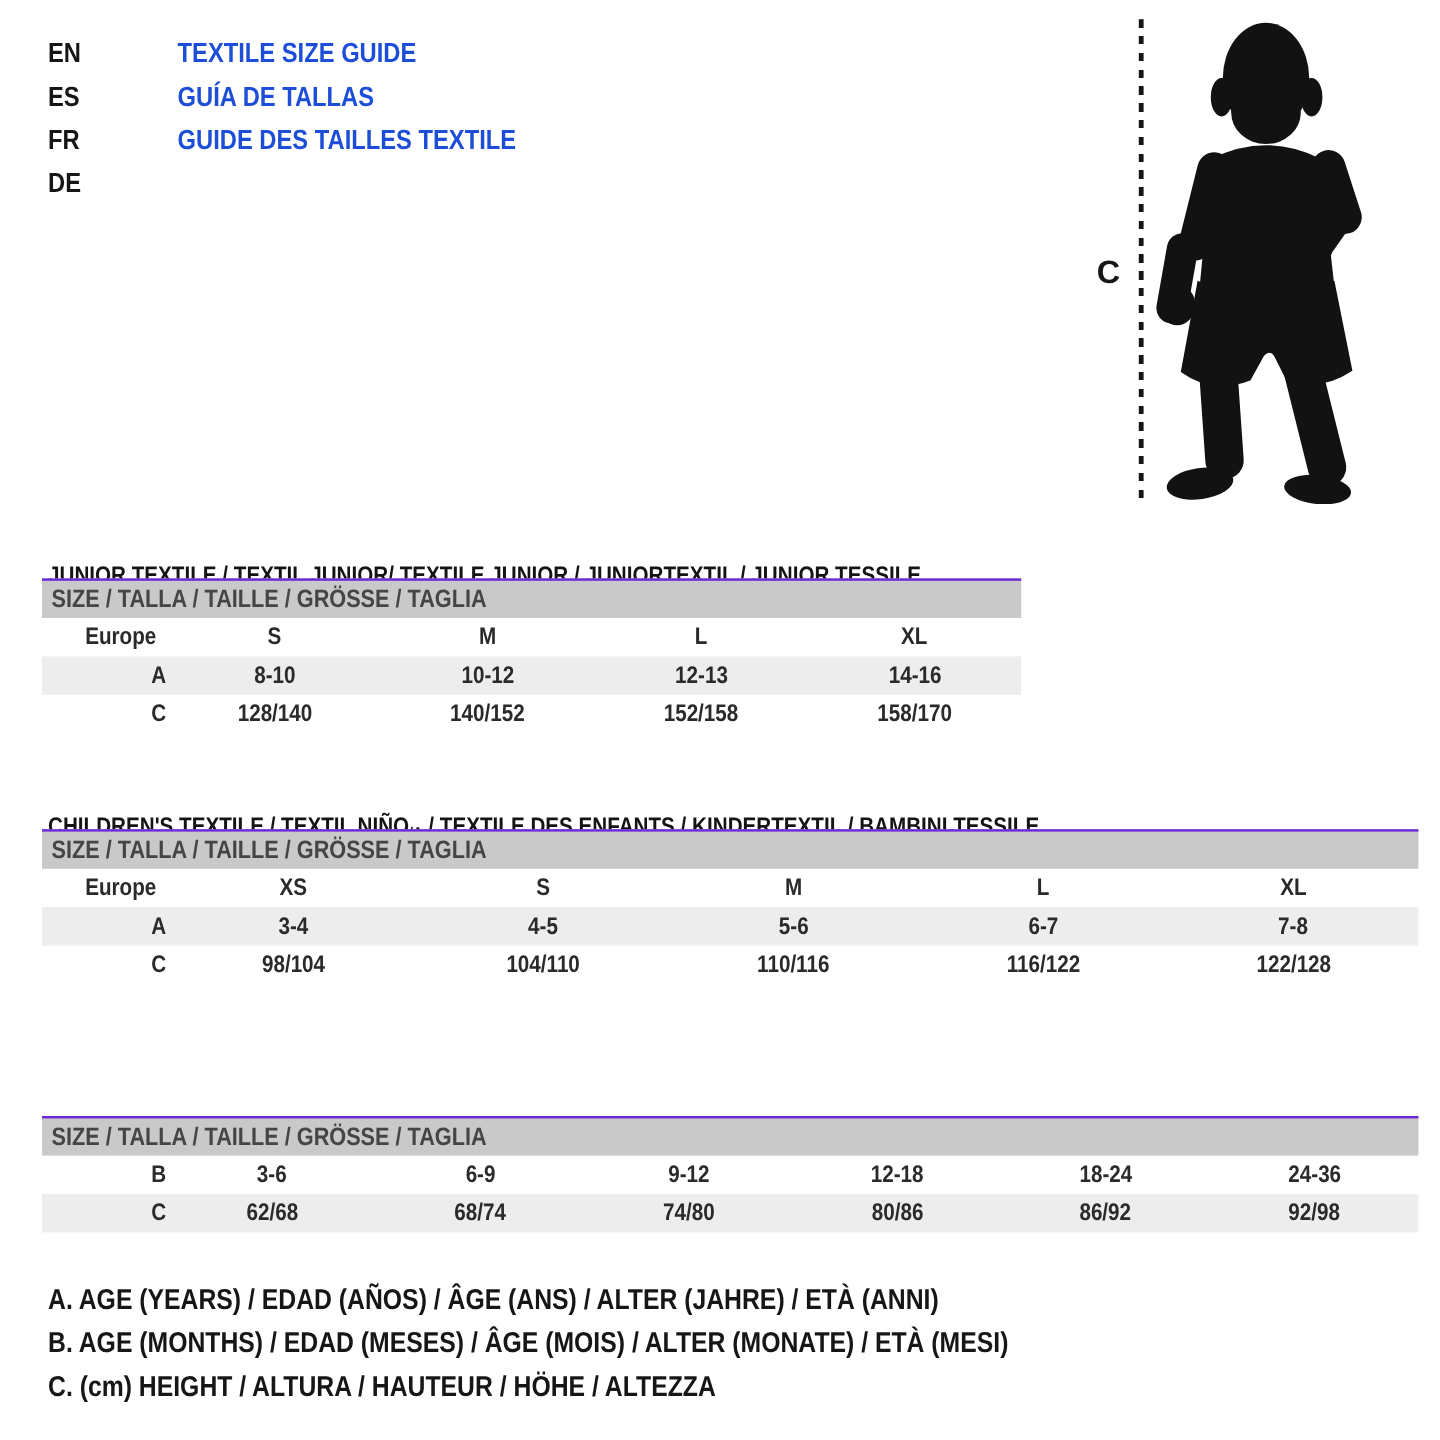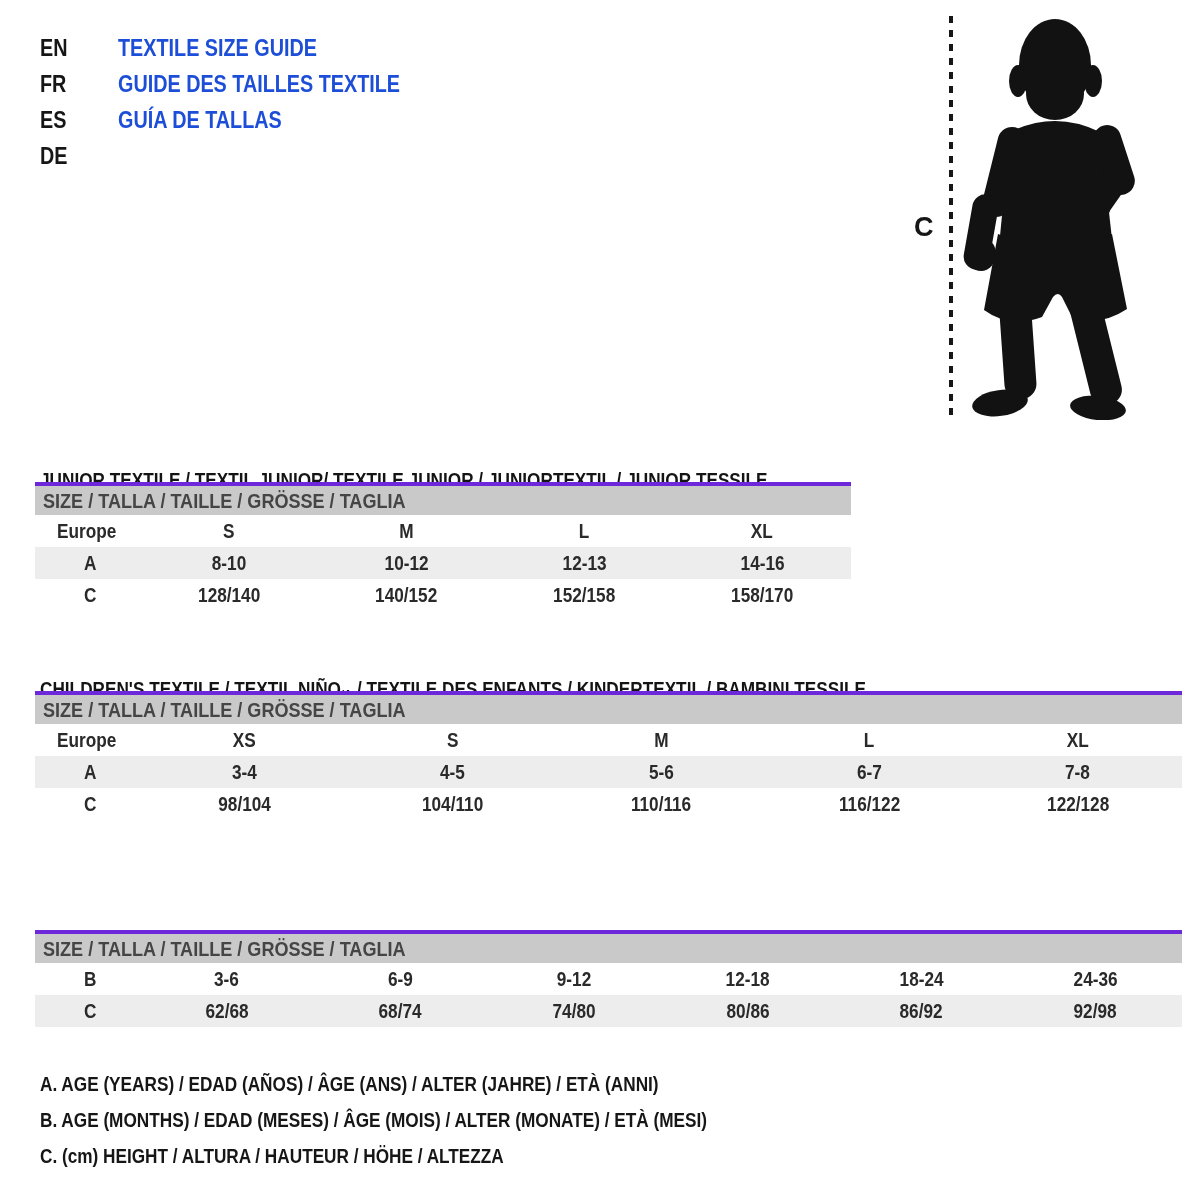--- a/index.html
+++ b/index.html
@@ -11,21 +11,21 @@
     font-family:"Liberation Sans", sans-serif;
     color:#1b1b1b;
     overflow:hidden;
   }
   
   .cx  { display:inline-block; transform:scaleX(0.86); transform-origin:0 50%; white-space:nowrap; }
   .cxc { transform-origin:50% 50%; }
 
   
   .lang-list { position:absolute; left:40px; top:26px; }
-  .lang-row  { display:flex; height:36px; align-items:flex-end; }
+  .lang-row  { display:flex; height:36px; align-items:center;gap:30px; }
   .lang-code { width:78px; font-size:23px; font-weight:700; color:#161616; }
   .lang-label{ font-size:23px; font-weight:700; color:#1d4ed8; }
 
   
   .dash-line {
     position:absolute; left:949px; top:16px; width:4px; height:400px;
     background:repeating-linear-gradient(to bottom, #161616 0 7px, transparent 7px 14px);
   }
   .figure-c { position:absolute; left:914px; top:212px; font-size:27px; font-weight:700; color:#161616; }
   .silhouette { position:absolute; left:960px; top:14px; width:178px; height:406px; }
@@ -37,51 +37,51 @@
   .h-babies   { top:846px; line-height:36px; }
   .hsub { font-size:13px; vertical-align:-3px; }
 
   
   .table { position:absolute; left:35px; }
   .t-junior   { top:482px; width:816px;  }
   .t-children { top:691px; width:1147px; }
   .t-babies   { top:930px; width:1147px; }
 
   .size-bar {
-    height:33px; background:#c9c9c9; border-top:4px solid #6d28d9;
+    height:33px; background:#c9c9c9; border-top:2px solid #6d28d9;
     display:flex; align-items:center; padding-left:8px;
     font-size:21px; font-weight:700; color:#454545;
   }
   .trow { display:grid; height:32px; align-items:center; font-size:20px; font-weight:700; color:#2a2a2a; }
   .t-junior   .trow { grid-template-columns:105px repeat(4,1fr); }
   .t-children .trow { grid-template-columns:105px repeat(5,1fr); }
   .t-babies   .trow { grid-template-columns:105px repeat(6,1fr); }
   .trow.alt { background:#ededed; }
-  .cell.lab { padding-left:8px; text-align:center; }
+  .cell.lab { padding-left:8px; text-align:right; }
   .cell.val { text-align:center; }
 
   
   .legend { position:absolute; left:40px; top:1066px; }
-  .legend-line { height:36px; display:flex; align-items:center; font-size:20px; font-weight:700; color:#161616; }
+  .legend-line { height:36px; display:flex; align-items:center; font-size:24px; font-weight:700; color:#161616; }
 </style>
 </head>
 <body>
 
 <div class="lang-list">
   <div class="lang-row">
     <span class="lang-code"><span class="cx">EN</span></span>
     <span class="lang-label"><span class="cx">TEXTILE SIZE GUIDE</span></span>
   </div>
   <div class="lang-row">
+    <span class="lang-code"><span class="cx">ES</span></span>
+    <span class="lang-label"><span class="cx">GUÍA DE TALLAS</span></span>
+  </div>
+  <div class="lang-row">
     <span class="lang-code"><span class="cx">FR</span></span>
     <span class="lang-label"><span class="cx">GUIDE DES TAILLES TEXTILE</span></span>
-  </div>
-  <div class="lang-row">
-    <span class="lang-code"><span class="cx">ES</span></span>
-    <span class="lang-label"><span class="cx">GUÍA DE TALLAS</span></span>
   </div>
   <div class="lang-row">
     <span class="lang-code"><span class="cx">DE</span></span>
   </div>
 </div>
 
 <div class="dash-line"></div>
 <div class="figure-c">C</div>
 <svg class="silhouette" viewBox="0 0 178 406" aria-hidden="true">
   <g fill="#121212">

